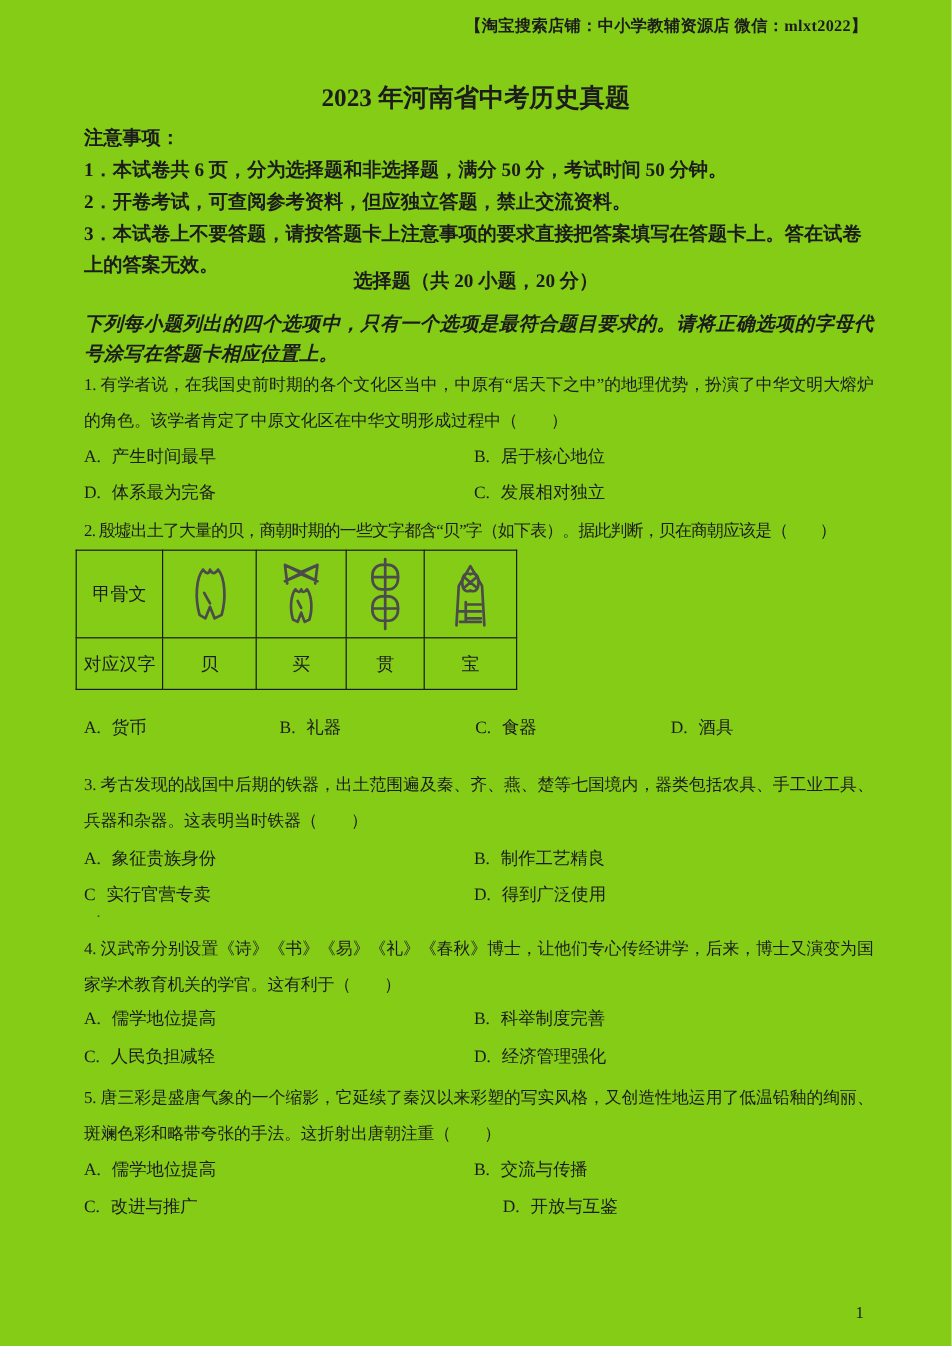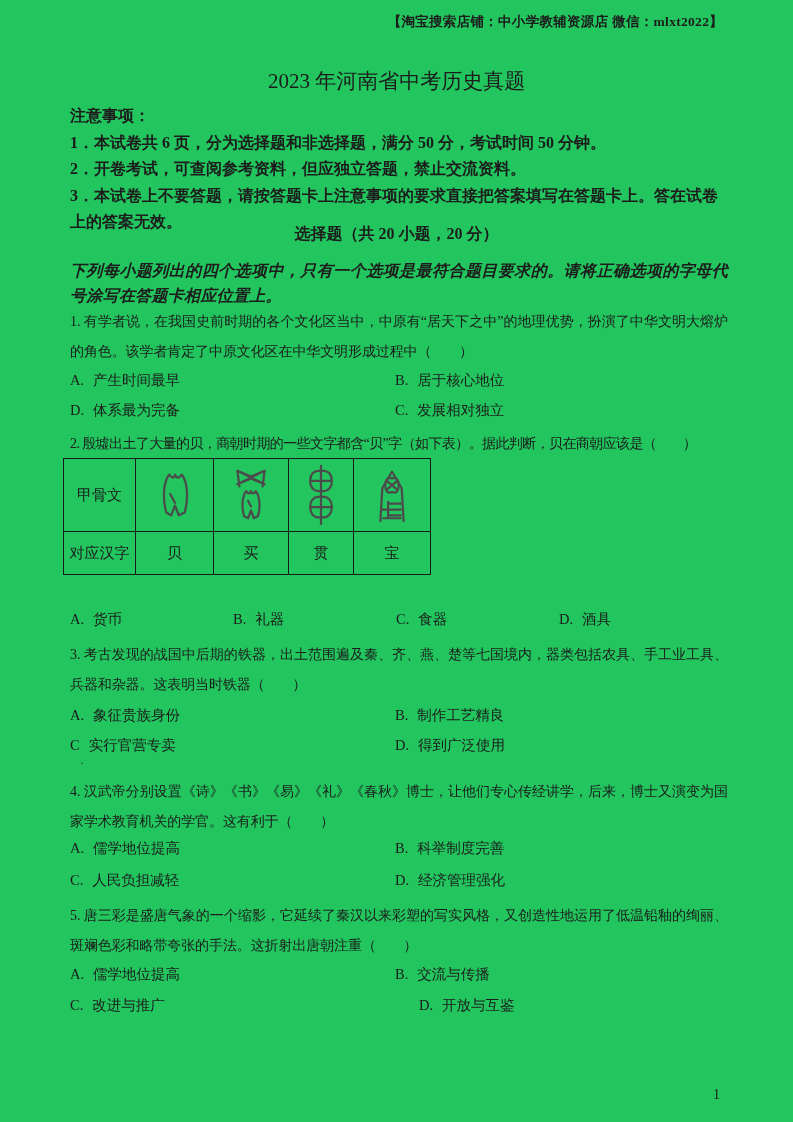--- a/index.html
+++ b/index.html
@@ -1,27 +1,27 @@
 <!DOCTYPE html>
 <html><head>
 <meta charset="utf-8">
 <style>
   html,body{margin:0;padding:0;background:#e8e8e8;}
   .page{
     position:relative;width:793px;height:1122px;margin:0 auto;
-    background:#22c55e;color:#1c1c1c;overflow:hidden;
+    background:#84cc16;color:#1c1c1c;overflow:hidden;
     font-family:"Liberation Serif","DejaVu Serif",serif;
   }
   .store-note{
     position:absolute;top:13px;left:0;width:723px;text-align:right;
     font-size:13.5px;font-weight:bold;letter-spacing:.3px;
   }
   .title{
     position:absolute;top:67px;left:0;width:100%;margin:0;text-align:center;
-    font-size:21px;font-weight:normal;
+    font-size:21px;font-weight:bold;
   }
   .notice{
     position:absolute;top:103px;left:70px;width:658px;
     font-size:16px;font-weight:bold;line-height:26.5px;
   }
   .notice p{margin:0;}
   .section-heading{
     position:absolute;top:224px;left:0;width:100%;text-align:center;
     font-size:16px;font-weight:bold;
   }
@@ -43,21 +43,21 @@
   .four .opt{width:163px;}
   .olabel{margin-right:9px;}
   #q1 .row1{margin-top:4px;height:30px;}
   #q1 .row2{height:30px;}
   #q3 .row1{margin-top:6px;height:30px;}
   #q3 .row2{height:30px;}
   #q4 .row1{margin-top:2px;height:32px;}
   #q4 .row2{height:32px;}
   #q5 .row1{margin-top:4px;height:31px;}
   #q5 .row2{height:31px;gap:40px;}
-  #q2 .opts4{margin-top:35px;}
+  #q2 .opts4{margin-top:22px;}
   .stray-dot{
     position:absolute;left:6px;top:112px;font-size:12px;color:#444;
   }
   .oracle-table{
     border-collapse:collapse;margin:3px 0 0 -7px;table-layout:fixed;
   }
   .oracle-table td{
     border:1.5px solid #1a1a1a;text-align:center;vertical-align:middle;
     font-size:15px;padding:0;
   }

